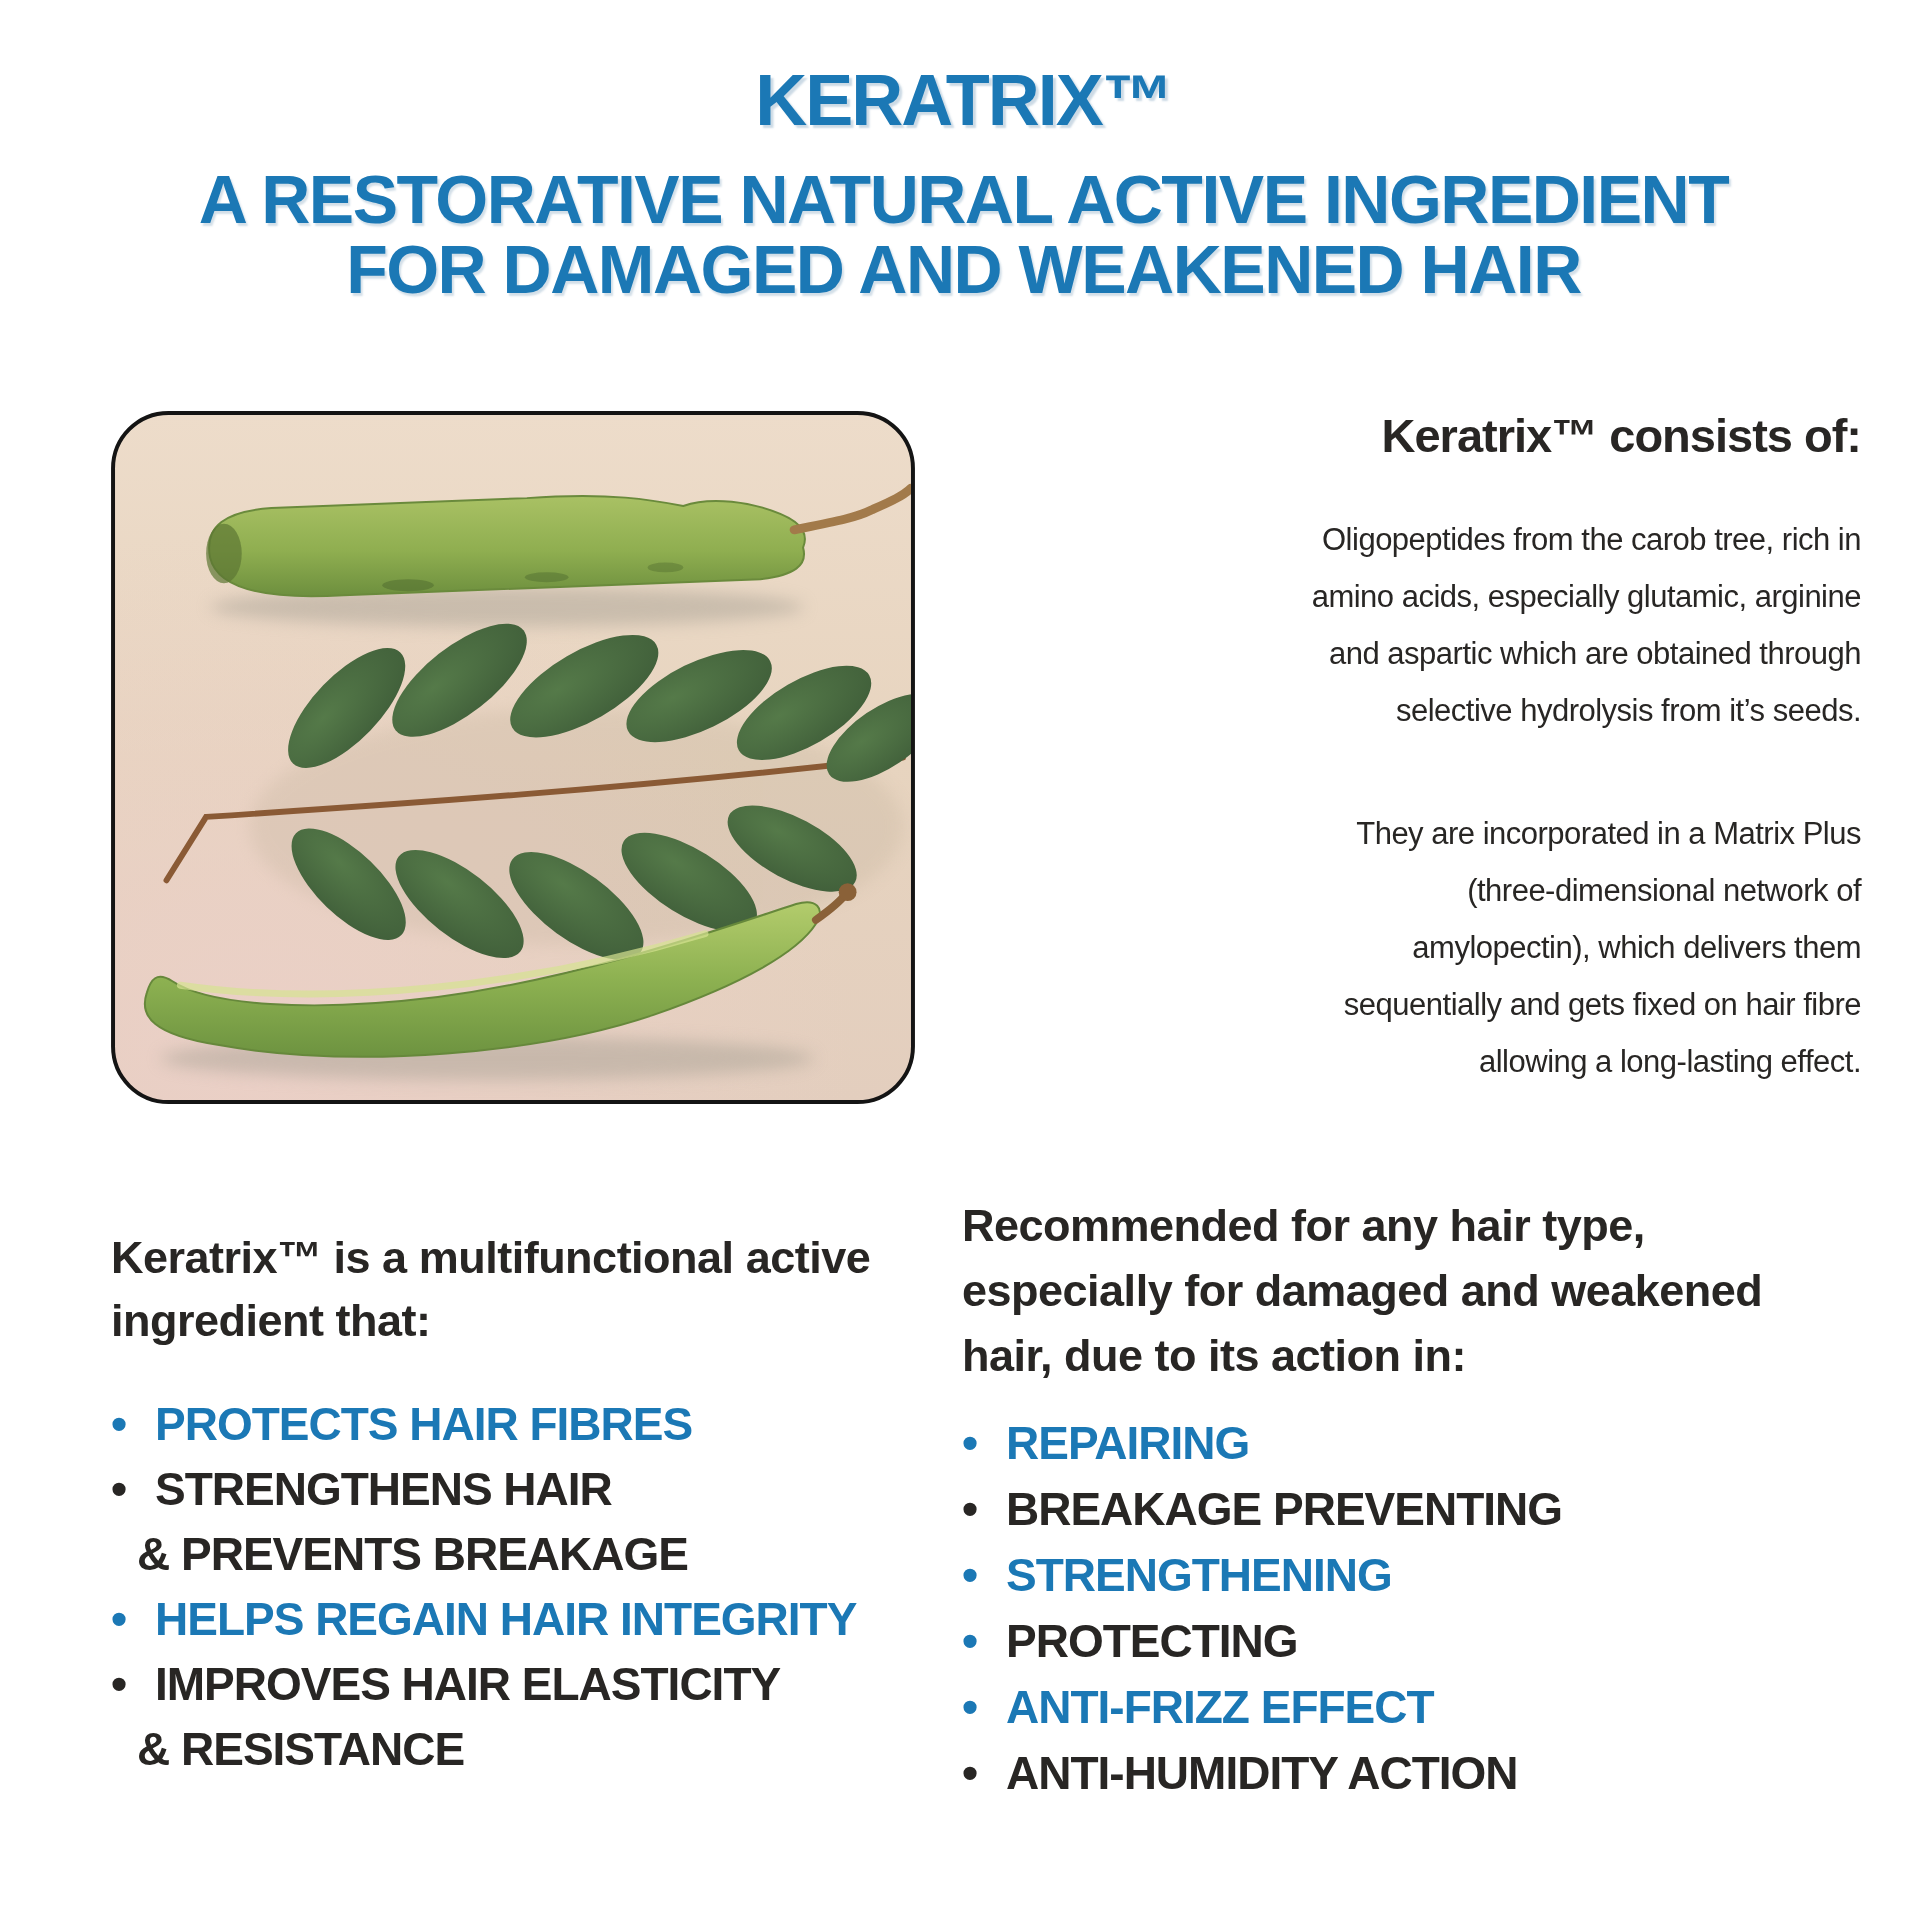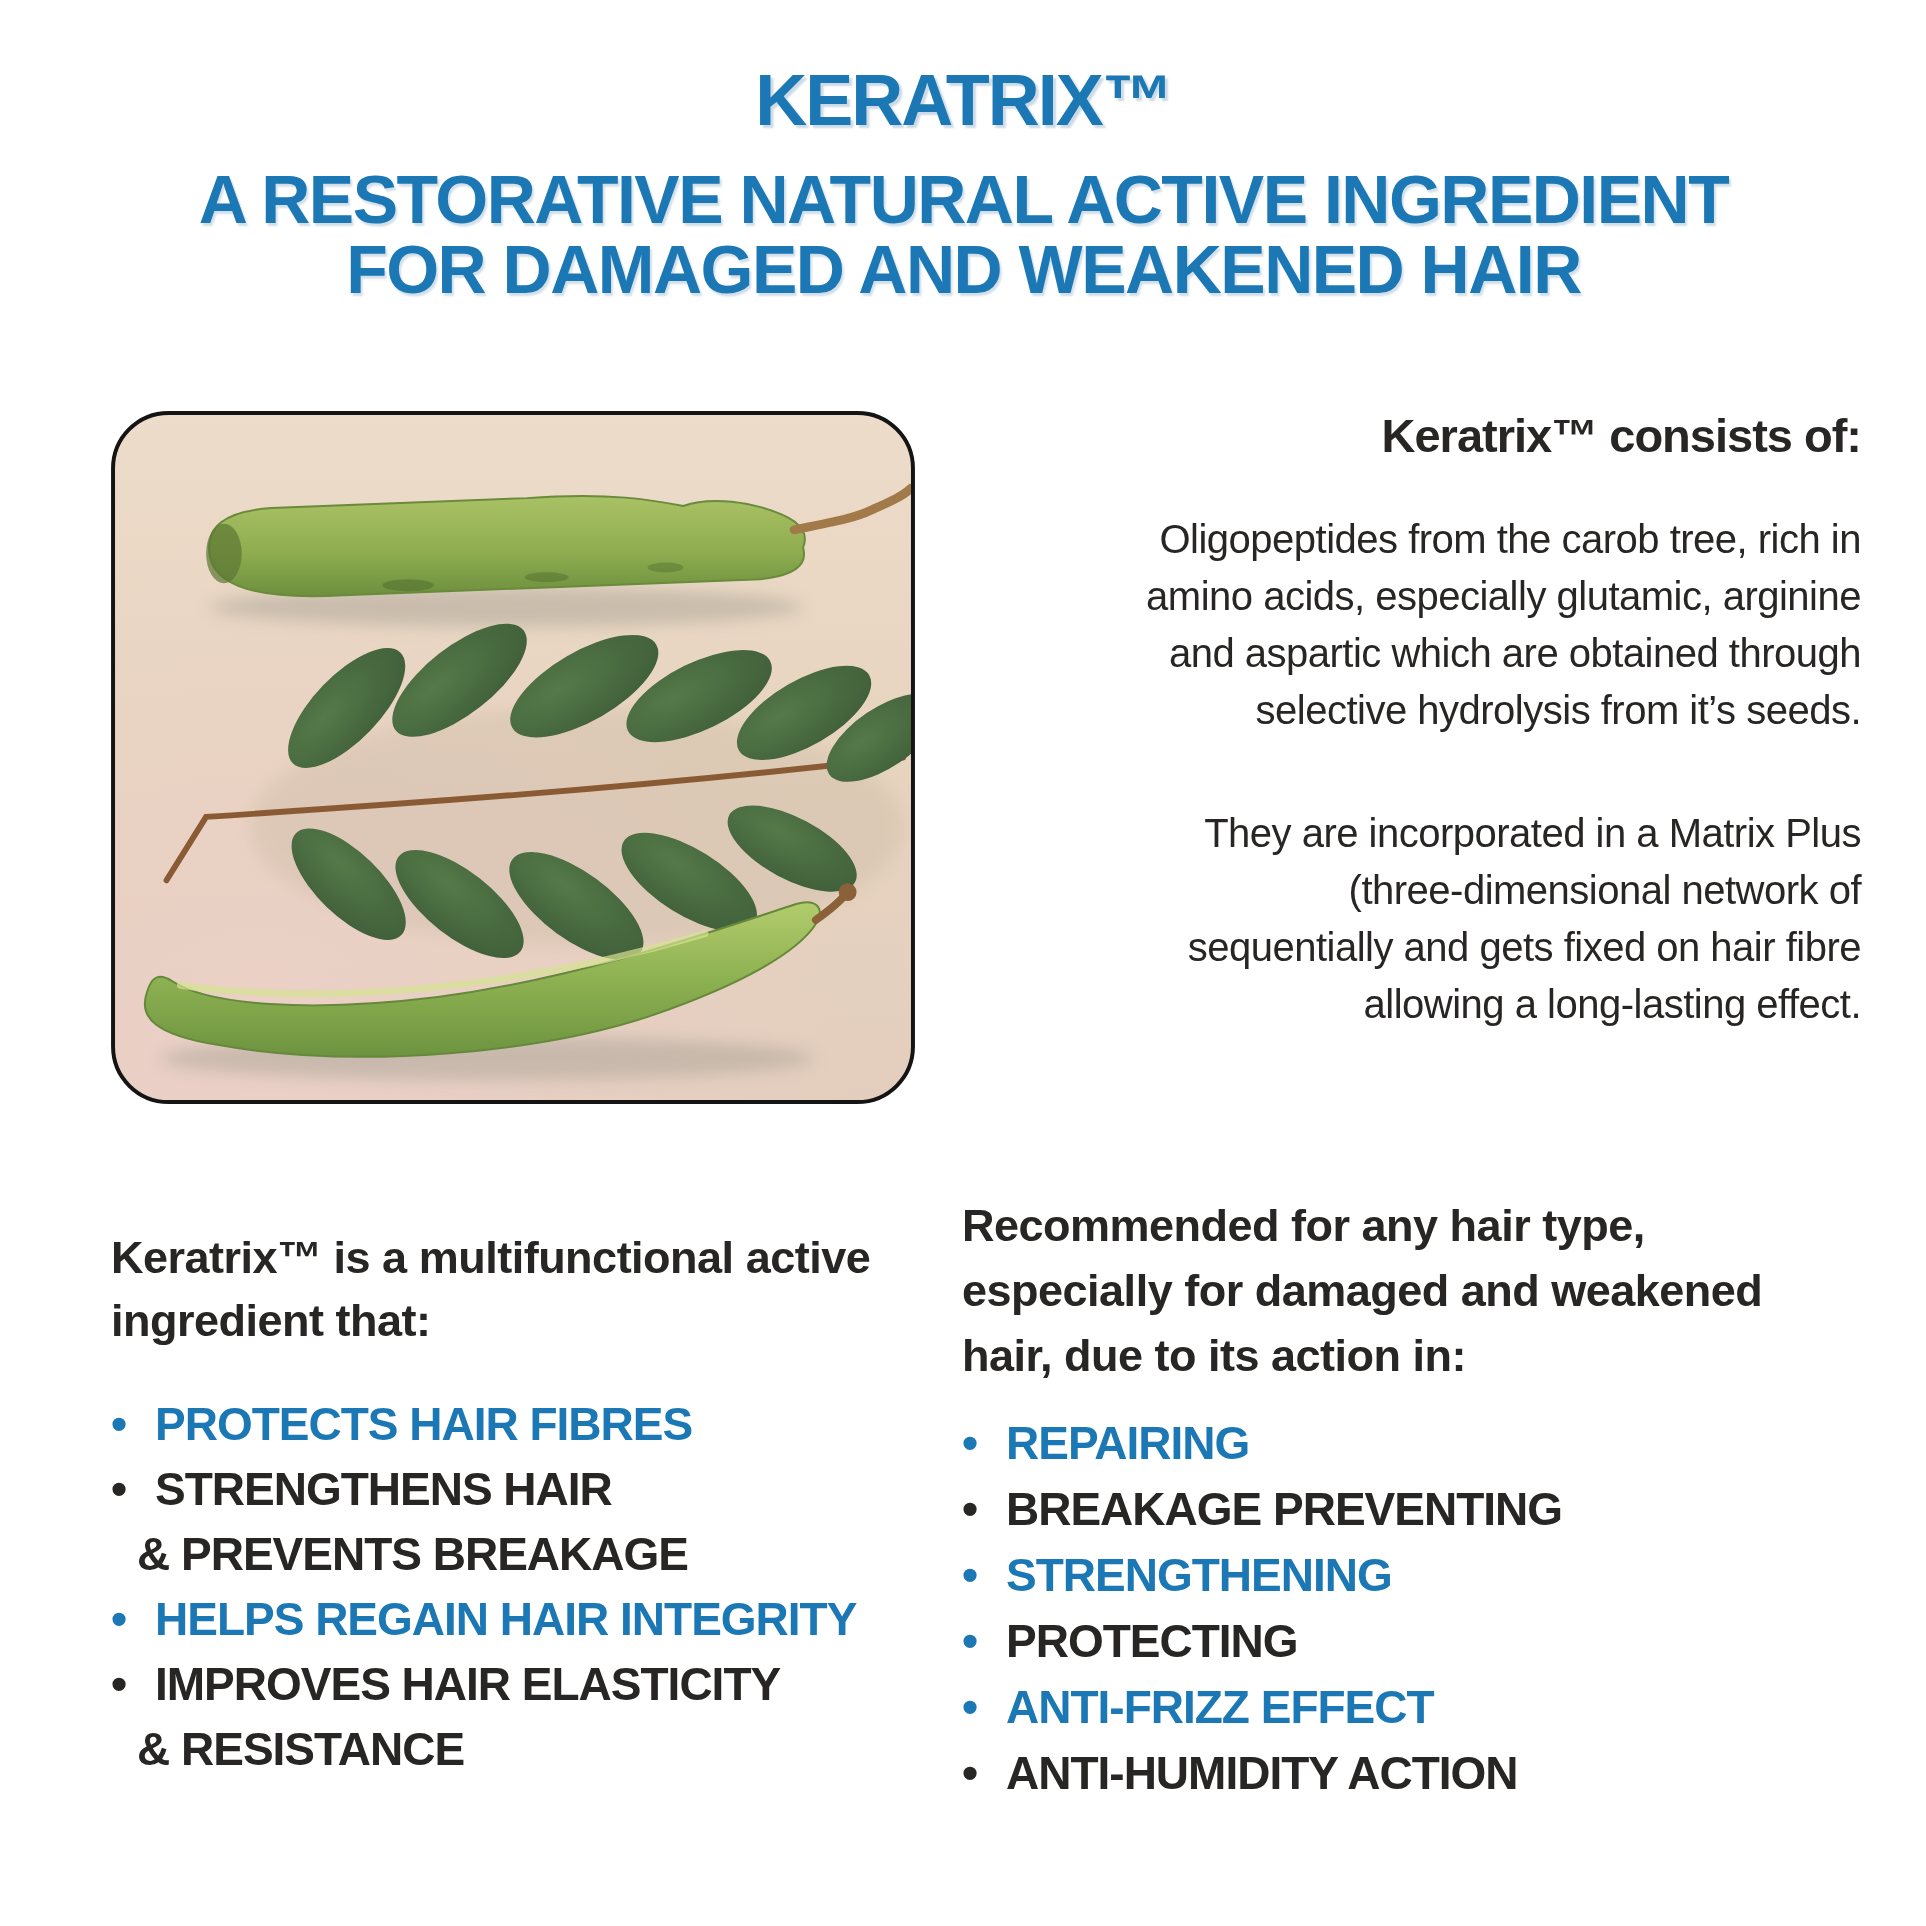--- a/index.html
+++ b/index.html
@@ -40,21 +40,21 @@
   
   .consists{
     position:absolute;left:1010px;top:408px;width:851px;
     text-align:right;color:var(--dark);
   }
   .consists-heading{
     font-size:47px;font-weight:bold;letter-spacing:-1px;line-height:55px;
   }
   .consists-para{
     margin-top:48px;
-    font-size:40px;font-weight:400;line-height:57px;letter-spacing:-0.5px;
+    font-size:31px;font-weight:400;line-height:57px;letter-spacing:-0.5px;
   }
   .consists-para + .consists-para{margin-top:66px;}
   
   .block-heading{
     font-size:45px;font-weight:bold;color:var(--dark);
     letter-spacing:-0.5px;
   }
   .left-block{
     position:absolute;left:111px;top:1226px;width:891px;
   }
@@ -166,20 +166,21 @@
     <div class="consists-heading">Keratrix™ consists of:</div>
     <div class="consists-para">
       <div>Oligopeptides from the carob tree, rich in</div>
       <div>amino acids, especially glutamic, arginine</div>
       <div>and aspartic which are obtained through</div>
       <div>selective hydrolysis from it’s seeds.</div>
     </div>
     <div class="consists-para">
       <div>They are incorporated in a Matrix Plus</div>
       <div>(three-dimensional network of</div>
+      <div>amylopectin), which delivers them</div>
       <div>sequentially and gets fixed on hair fibre</div>
       <div>allowing a long-lasting effect.</div>
     </div>
   </div>
 
   <div class="left-block">
     <div class="block-heading">
       <div>Keratrix™ is a multifunctional active</div>
       <div>ingredient that:</div>
     </div>

